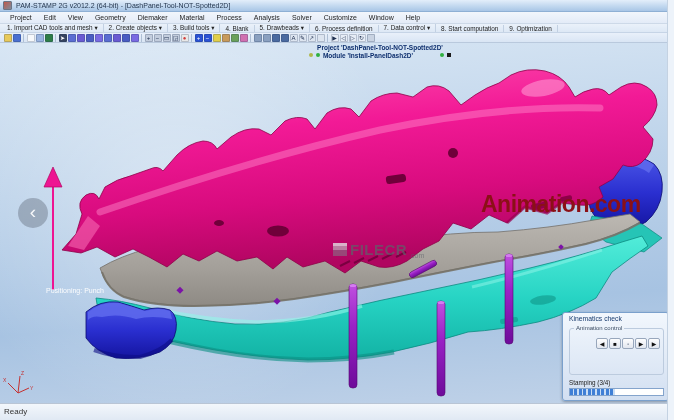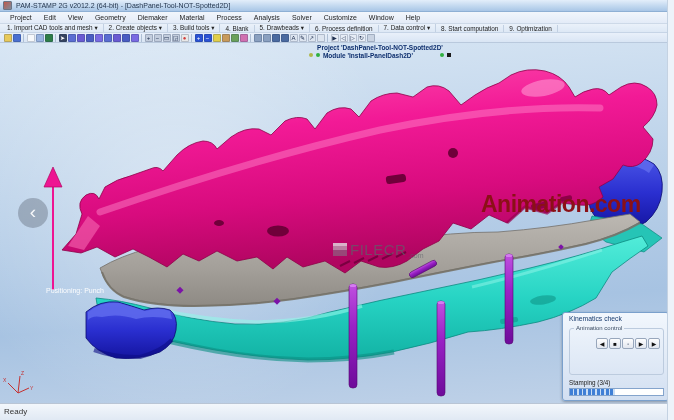--- a/index.html
+++ b/index.html
@@ -45,21 +45,21 @@
   .mini-sq{display:inline-block;width:4px;height:4px;}
   .nav-chevron{position:absolute;left:18px;top:155px;width:30px;height:30px;border-radius:50%;
     background:rgba(105,116,131,.45);color:rgba(255,255,255,.92);font-size:19px;line-height:27px;
     text-align:center;cursor:pointer;}
   .pos-label{position:absolute;left:46px;top:244px;font-size:7px;color:rgba(255,255,255,.95);}
   .wm-red{position:absolute;left:481px;top:148px;font-size:23px;font-weight:bold;
     letter-spacing:-0.5px;color:var(--watermark_red,#8b1016);}
   .wm-logo{position:absolute;left:333px;top:200px;display:flex;align-items:flex-start;opacity:.9;}
   .wm-logo-box{width:14px;height:13px;margin-right:3px;background:rgba(126,129,136,.6);
     box-shadow:inset 0 3px 0 rgba(255,255,255,.5), inset 0 7px 0 rgba(255,255,255,.35);}
-  .wm-logo-text{font-size:15px;font-weight:normal;color:rgba(95,97,105,.78);letter-spacing:.5px;line-height:14px;}
+  .wm-logo-text{font-size:15px;font-weight:bold;color:rgba(95,97,105,.78);letter-spacing:.5px;line-height:14px;}
   .wm-logo-suffix{font-size:7px;color:rgba(95,97,105,.7);margin-left:2px;margin-top:9px;}
   
   .kin-panel{position:absolute;left:562px;top:269px;width:107px;height:89px;
     background:linear-gradient(180deg,#f2f7fd,#d2dff1);border:1px solid #7aa0cc;border-radius:3px;
     box-shadow:0 1px 3px rgba(0,0,0,.3);box-sizing:border-box;}
   .kin-title{font-size:6.8px;color:#173a6d;padding:2px 0 0 6px;}
   .kin-group{position:absolute;left:6px;top:15px;width:93px;height:45px;border:1px solid #bccbde;
     border-radius:3px;}
   .kin-group-label{position:absolute;left:4px;top:-4px;font-size:6px;color:#3c4c63;
     background:linear-gradient(180deg,#eef4fb,#eaf1fa);padding:0 2px;}

